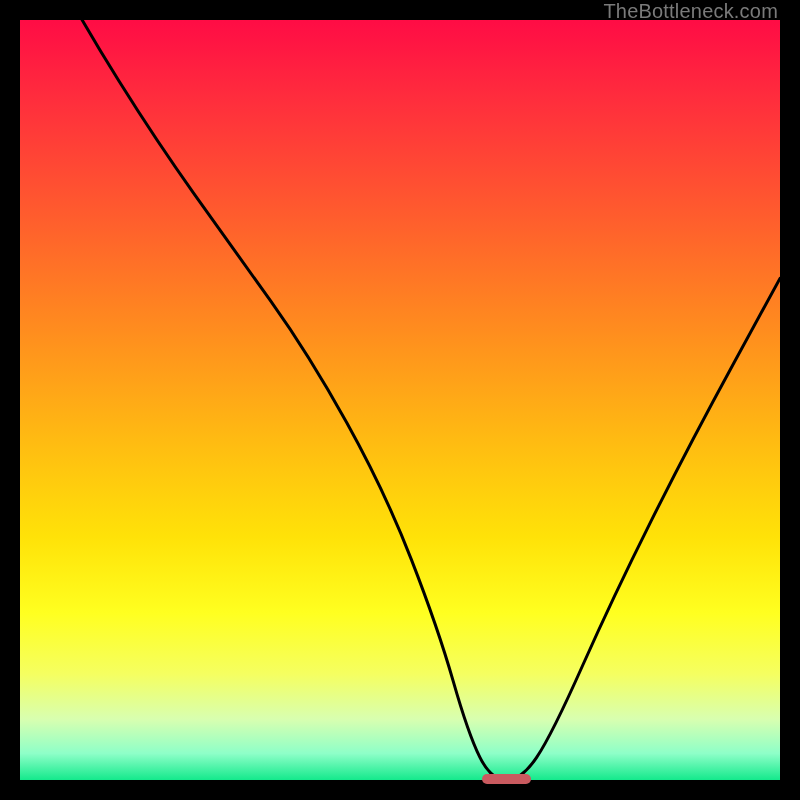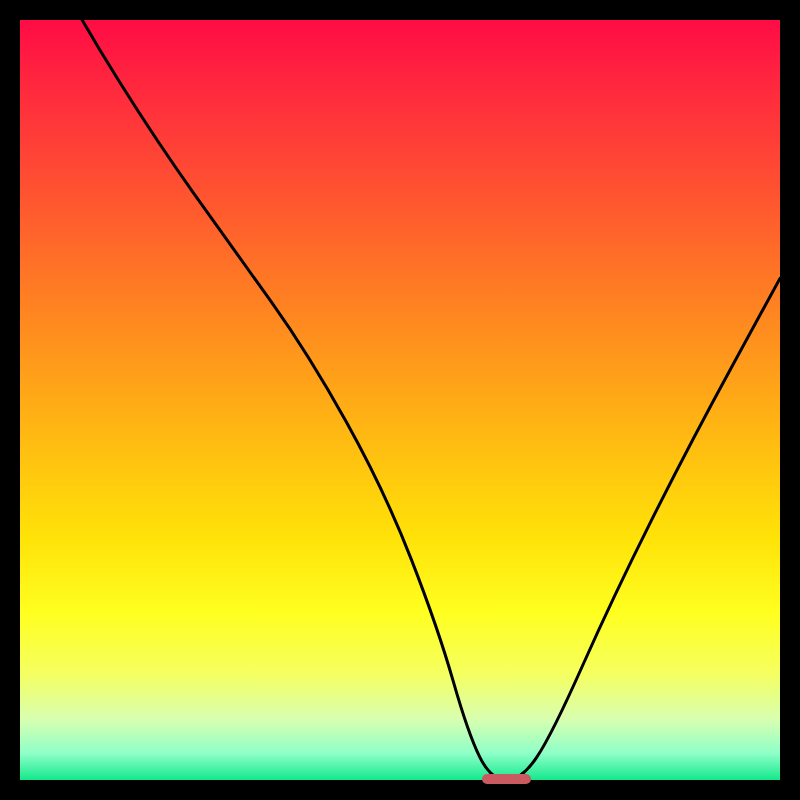--- a/index.html
+++ b/index.html
@@ -79,13 +79,14 @@
       <rect x="0" y="0" width="760" height="760" fill="url(#bg-grad)"></rect>
     </svg>
 
     <svg class="curve" viewBox="0 0 760 760" preserveAspectRatio="none">
       <path id="curve-path" d="M 0 -113.99999999999989 Q 0 -113.99999999999989 30.400000000000002 -56.99999999999994 Q 60.800000000000004 0 98.8 60.80000000000001 Q 136.79999999999998 121.60000000000002 174.8 174.8 Q 212.8 228 250.8 281.2 Q 288.8 334.4 326.8 402.79999999999995 Q 364.8 471.2 391.40000000000003 539.6 Q 418.00000000000006 608 433.20000000000005 661.2 Q 448.4 714.4 459.79999999999995 737.2 Q 471.2 760 486.4 760 Q 501.6 760 516.8 737.2 Q 532 714.4 562.4000000000001 646 Q 592.8000000000001 577.6 630.8 501.6 Q 668.8 425.6 714.4 342 T 760 258.4" fill="none" stroke-width="3" stroke-linecap="round" stroke-linejoin="round" stroke="#000000"></path>
     </svg>
 
     <div class="marker" id="optimal-marker" style="left: 461.6px; width: 49.6px; top: 754px; background: rgb(201, 90, 95);"></div>
   </div>
 
+  <div class="watermark">TheBottleneck.com</div>
 </div>
 
 </body></html>

